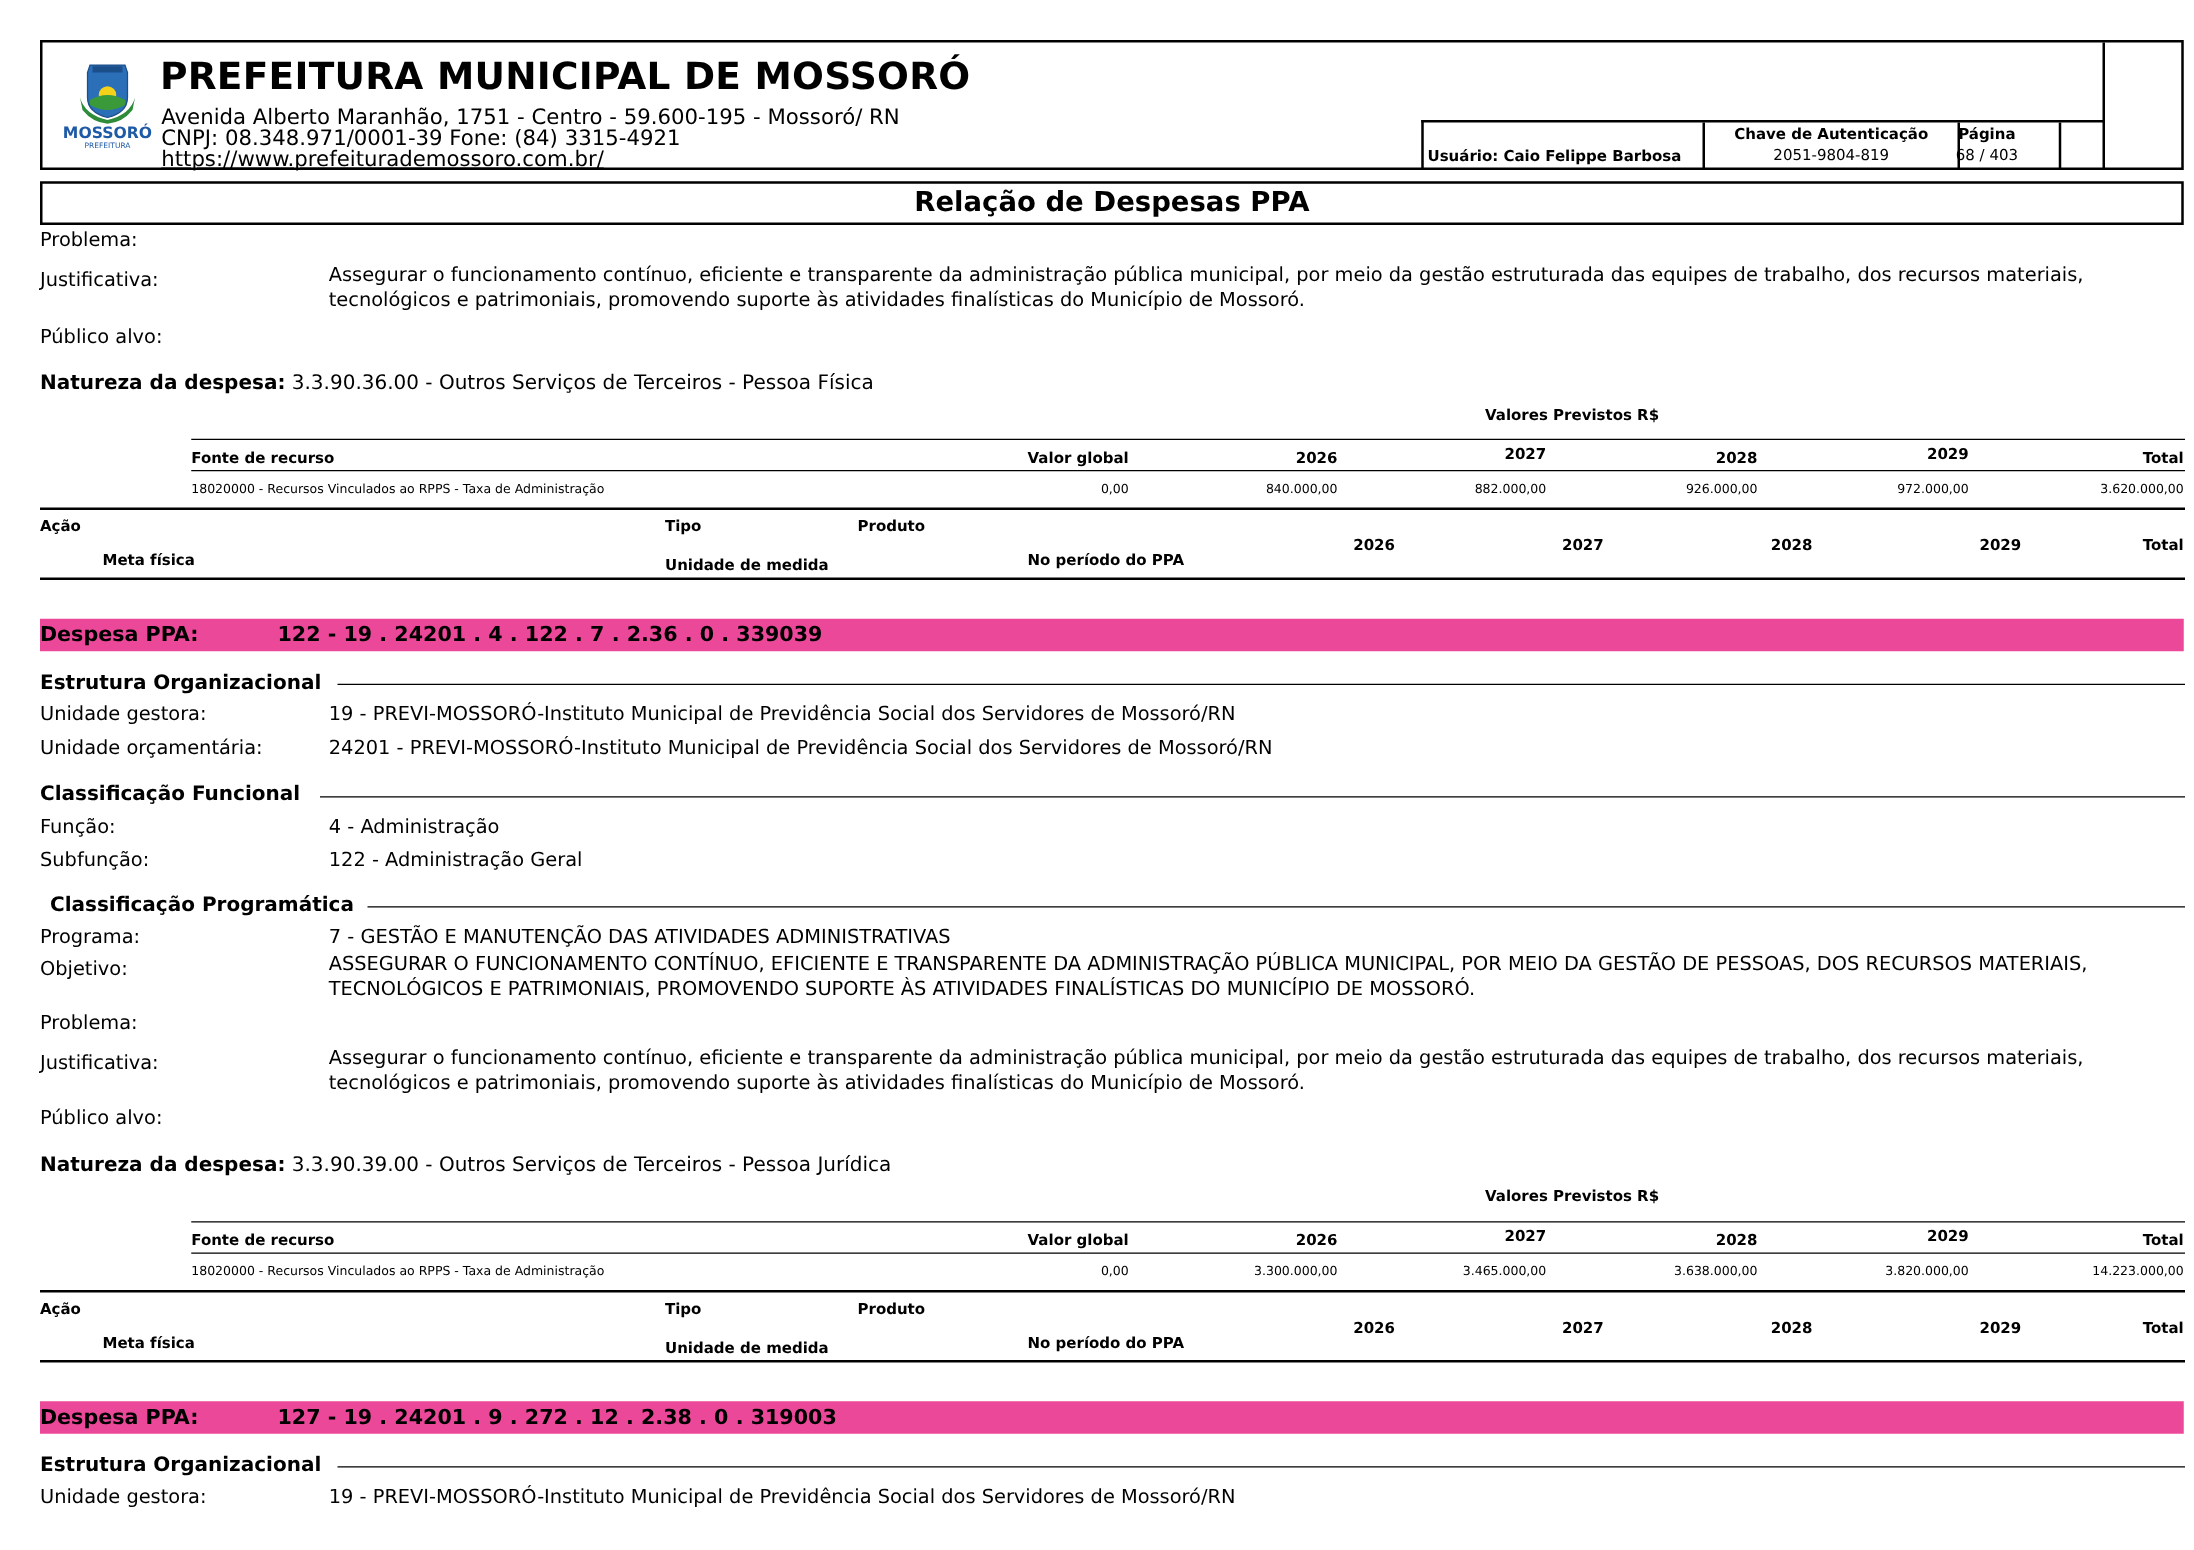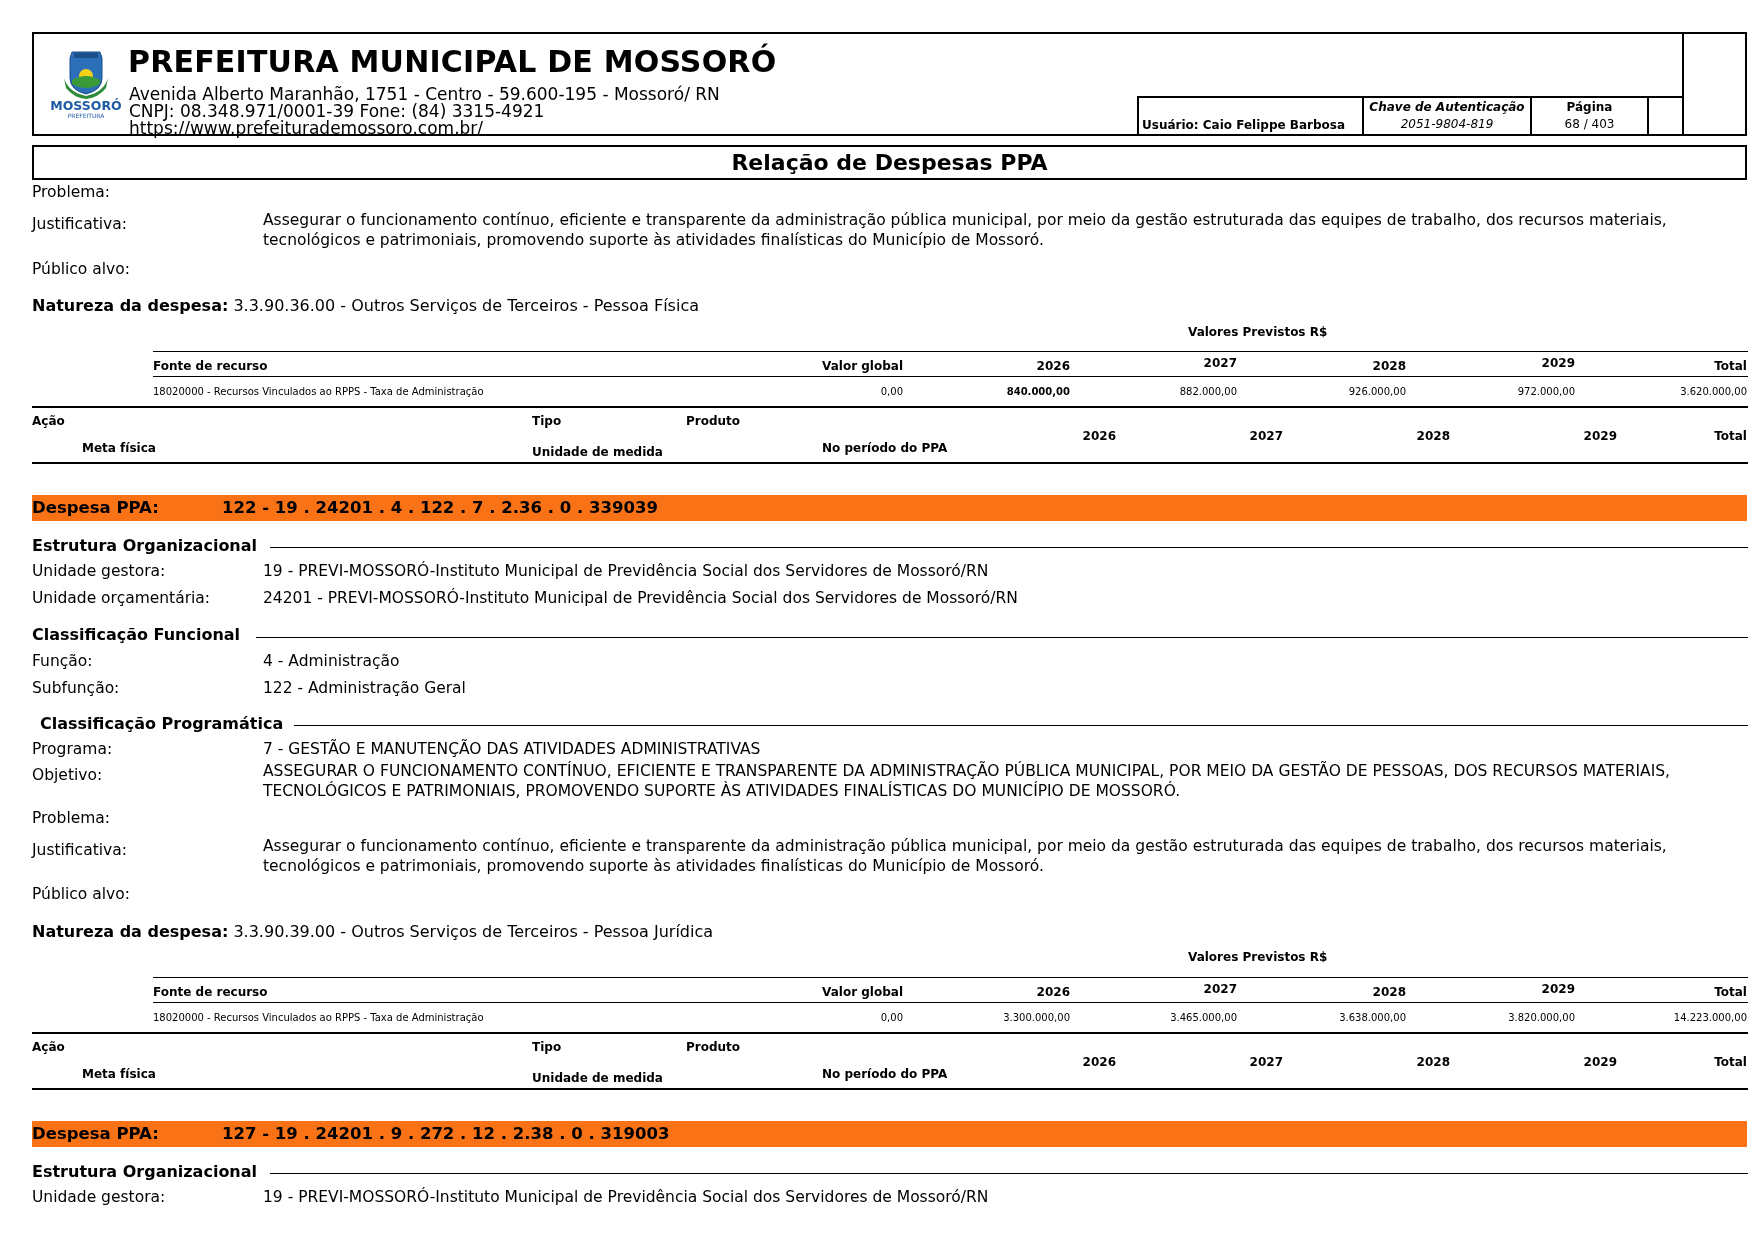--- a/index.html
+++ b/index.html
@@ -18,21 +18,21 @@
   #title-box { position:absolute; left:32px; top:145px; width:1715px; height:35px; border:2px solid #000; box-sizing:border-box;
                text-align:center; font-size:22px; font-weight:bold; line-height:31px; }
   .lbl { font-size:15.5px; }
   .val { font-size:15.5px; }
   .sec { font-size:16px; font-weight:bold; }
   .secline { position:absolute; height:1px; background:#000; }
   .hline { position:absolute; background:#000; }
   .th { font-size:12px; font-weight:bold; }
   .td { font-size:10px; }
   .r { text-align:right; }
-  .despesa-bar { position:absolute; left:32px; width:1715px; height:26px; background:#f97316; }
+  .despesa-bar { position:absolute; left:32px; width:1715px; height:26px; background:#ec4899; }
   .wrap { white-space:normal; }
 </style>
 </head>
 <body>
 
 <div id="hdr">
   <div id="logo">
     <svg width="80" height="72" viewBox="0 0 80 72">
       <path d="M26 4 L54 4 L56 10 L56 30 Q56 42 40 46 Q24 42 24 30 L24 10 Z" fill="#2a6fb8" stroke="#1b4f8a" stroke-width="1"></path>
       <rect x="28" y="5" width="24" height="5" fill="#1b4f8a"></rect>
@@ -45,21 +45,21 @@
   </div>
   <div id="org-title">PREFEITURA MUNICIPAL DE MOSSORÓ</div>
   <div class="addr" style="top:50px;">Avenida Alberto Maranhão, 1751 - Centro - 59.600-195 - Mossoró/ RN</div>
   <div class="addr" style="top:67px;">CNPJ: 08.348.971/0001-39 Fone: (84) 3315-4921</div>
   <div class="addr" style="top:84px; text-decoration:underline;">https://www.prefeiturademossoro.com.br/</div>
 
   <div id="userbox">
     <div class="cell" style="left:0; width:225px;">
       <span class="abs b" style="left:3px; top:20px;">Usuário: Caio Felippe Barbosa</span>
     </div>
-    <div class="cell" style="left:225px; width:168px;font-style:italic;">
+    <div class="cell" style="left:225px; width:204px;">
       <div class="b" style="margin-top:2px;">Chave de Autenticação</div>
       <div style="margin-top:3px;">2051-9804-819</div>
     </div>
     <div class="cell" style="left:393px; width:117px;">
       <div class="b" style="margin-top:2px;">Página</div>
       <div style="margin-top:3px;">68 / 403</div>
     </div>
   </div>
   <div id="rightcol"></div>
 </div>
@@ -81,21 +81,21 @@
   <div class="abs th" style="left:153px; top:359px;">Fonte de recurso</div>
   <div class="abs th r" style="left:803px; top:359px; width:100px;">Valor global</div>
   <div class="abs th r" style="left:970px; top:359px; width:100px;">2026</div>
   <div class="abs th r" style="left:1137px; top:356px; width:100px;">2027</div>
   <div class="abs th r" style="left:1306px; top:359px; width:100px;">2028</div>
   <div class="abs th r" style="left:1475px; top:356px; width:100px;">2029</div>
   <div class="abs th r" style="left:1647px; top:359px; width:100px;">Total</div>
   <div class="hline" style="left:153px; top:376px; width:1595px; height:1px;"></div>
   <div class="abs td" style="left:153px; top:386px;">18020000 - Recursos Vinculados ao RPPS - Taxa de Administração</div>
   <div class="abs td r" style="left:803px; top:386px; width:100px;">0,00</div>
-  <div class="abs td r" style="left:950px; top:386px; width:120px;font-weight:bold;">840.000,00</div>
+  <div class="abs td r" style="left:950px; top:386px; width:120px;">840.000,00</div>
   <div class="abs td r" style="left:1117px; top:386px; width:120px;">882.000,00</div>
   <div class="abs td r" style="left:1286px; top:386px; width:120px;">926.000,00</div>
   <div class="abs td r" style="left:1455px; top:386px; width:120px;">972.000,00</div>
   <div class="abs td r" style="left:1617px; top:386px; width:130px;">3.620.000,00</div>
   <div class="hline" style="left:32px; top:406px; width:1716px; height:2px;"></div>
 
   <div class="abs th" style="left:32px; top:414px;">Ação</div>
   <div class="abs th" style="left:532px; top:414px;">Tipo</div>
   <div class="abs th" style="left:686px; top:414px;">Produto</div>
   <div class="abs th" style="left:82px; top:441px;">Meta física</div>

